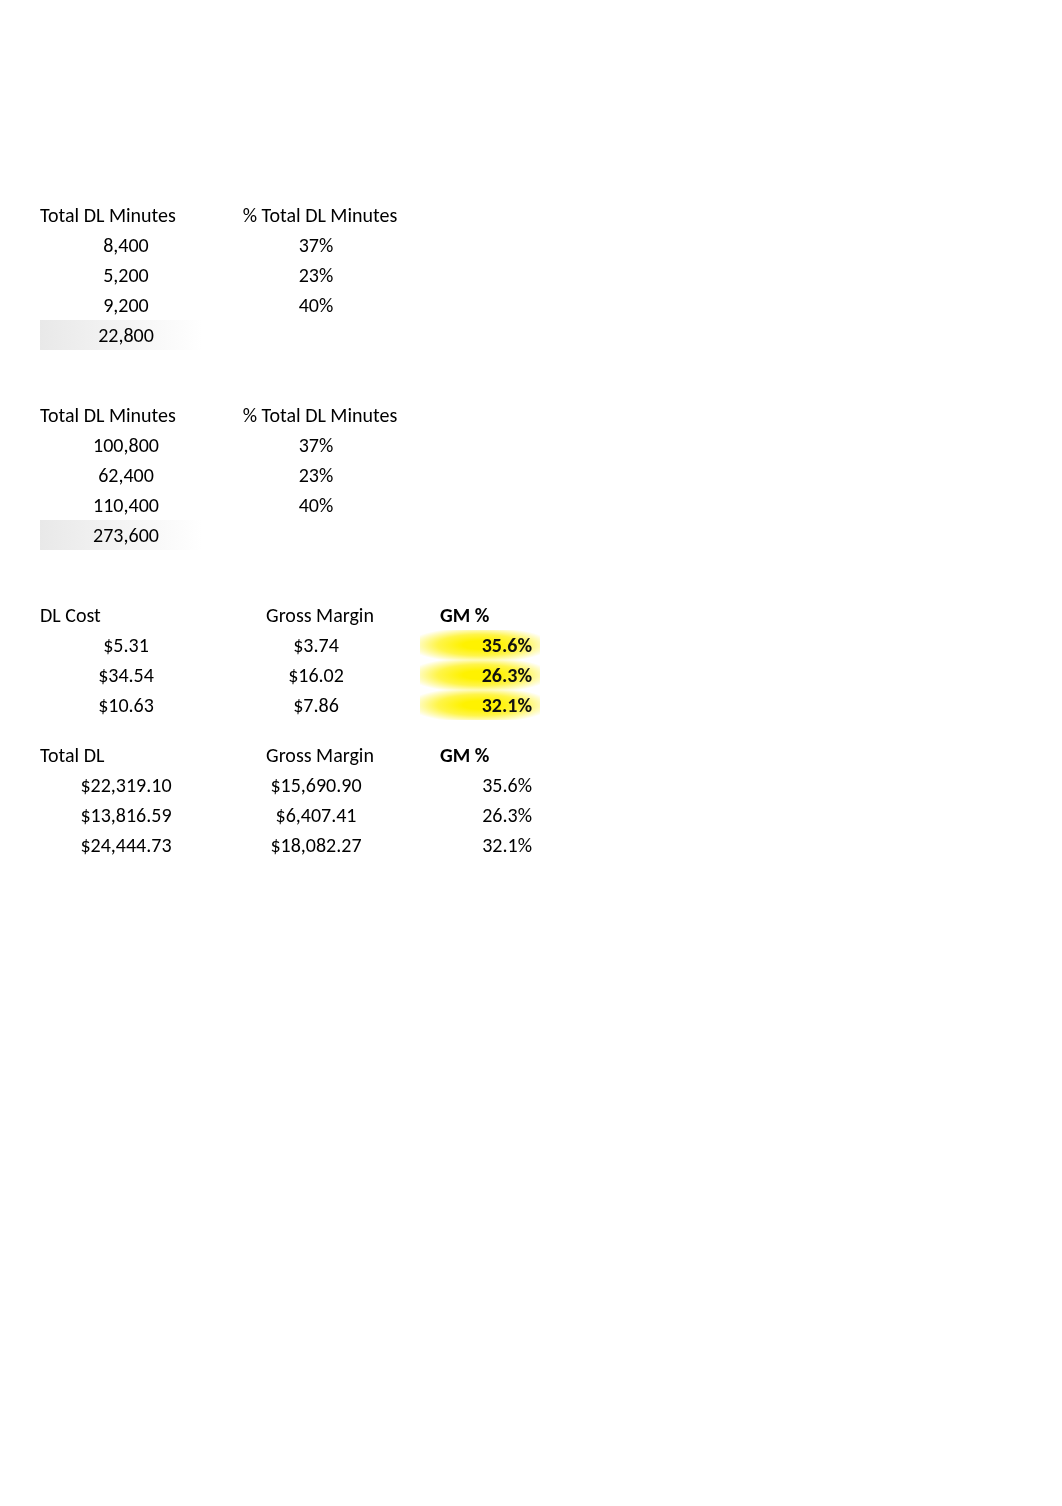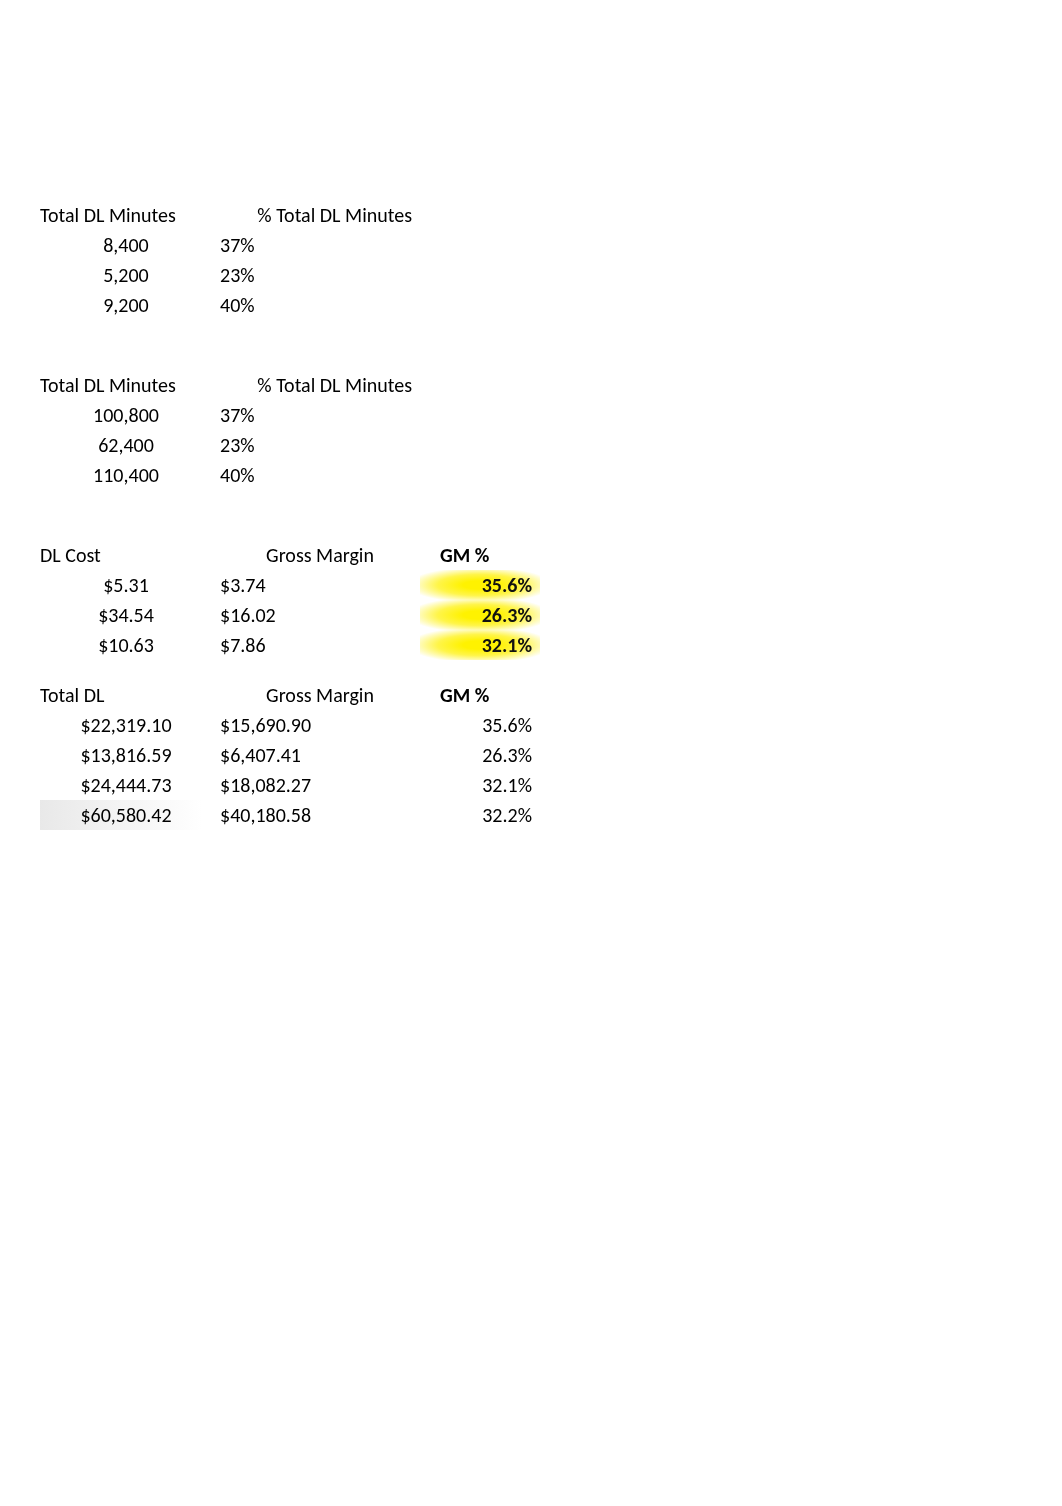--- a/index.html
+++ b/index.html
@@ -13,24 +13,24 @@
       width: 1062px;
       height: 1506px;
     }
     .sheet {
       padding-top: 200px;
       padding-left: 40px;
     }
     .block { margin-bottom: 50px; }
     .row { display: flex; height: 30px; line-height: 30px; }
     .col-a { width: 180px; text-align: center; padding-right: 8px; }
-    .col-b { width: 200px; text-align: left; padding-right: 8px; }
+    .col-b { width: 200px; text-align: center; padding-right: 8px; }
     .col-c { width: 120px; text-align: right; padding-right: 8px; }
     .hdr { text-align: left; }
-    .hdr-b { text-align: right; padding-left: 8px; }
+    .hdr-b { text-align: center; padding-left: 8px; }
     .hdr-c { text-align: left; padding-left: 20px; font-weight: bold; }
     .hl {
       background: radial-gradient(ellipse at center, #fff200 20%, #fff54a 50%, rgba(255,255,0,0) 85%);
       font-weight: 700;
       color: #111;
     }
     .pale {
       background: linear-gradient(90deg, rgba(230,230,230,0.9) 0%, rgba(230,230,230,0) 90%);
     }
   </style>
@@ -49,38 +49,46 @@
       <div class="col-b">37%</div>
     </div>
     <div class="row">
       <div class="col-a">5,200</div>
       <div class="col-b">23%</div>
     </div>
     <div class="row">
       <div class="col-a">9,200</div>
       <div class="col-b">40%</div>
     </div>
+    <div class="row">
+      <div class="col-a pale">22,800</div>
+      <div class="col-b"></div>
+    </div>
   </div>
 
   <div class="block">
     <div class="row">
       <div class="col-a hdr">Total DL Minutes</div>
       <div class="col-b hdr-b">% Total DL Minutes</div>
     </div>
     <div class="row">
       <div class="col-a">100,800</div>
       <div class="col-b">37%</div>
     </div>
     <div class="row">
       <div class="col-a">62,400</div>
       <div class="col-b">23%</div>
     </div>
     <div class="row">
       <div class="col-a">110,400</div>
       <div class="col-b">40%</div>
+    </div>
+    <div class="row">
+      <div class="col-a pale">273,600</div>
+      <div class="col-b"></div>
     </div>
   </div>
 
   <div class="block" style="margin-bottom:20px">
     <div class="row">
       <div class="col-a hdr">DL Cost</div>
       <div class="col-b hdr-b" style="text-align:center">Gross Margin</div>
       <div class="col-c hdr-c" style="text-align:left">GM %</div>
     </div>
     <div class="row">
@@ -114,20 +122,15 @@
     <div class="row">
       <div class="col-a">$13,816.59</div>
       <div class="col-b">$6,407.41</div>
       <div class="col-c">26.3%</div>
     </div>
     <div class="row">
       <div class="col-a">$24,444.73</div>
       <div class="col-b">$18,082.27</div>
       <div class="col-c">32.1%</div>
     </div>
-    <div class="row">
-      <div class="col-a pale">$60,580.42</div>
-      <div class="col-b">$40,180.58</div>
-      <div class="col-c">32.2%</div>
-    </div>
   </div>
 
 </div>
 
 </body></html>

